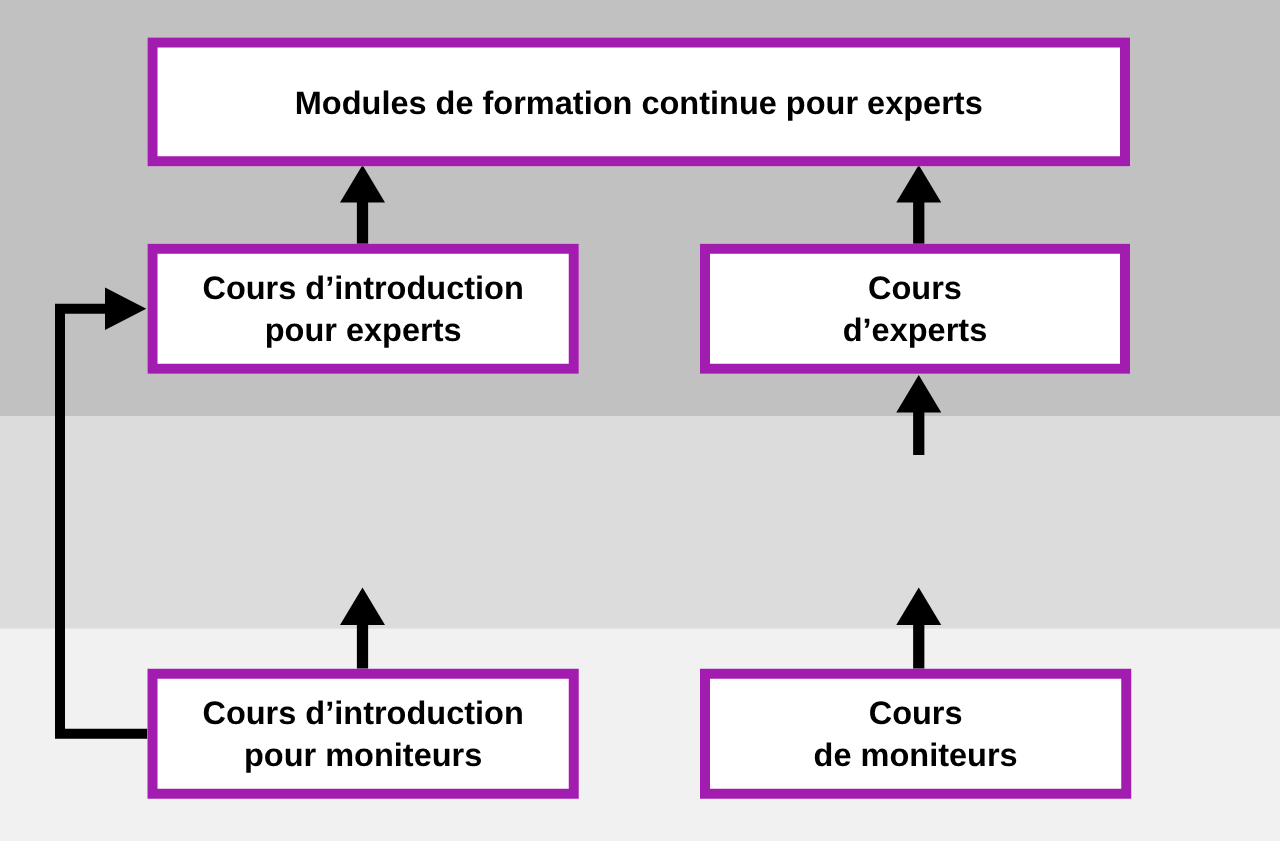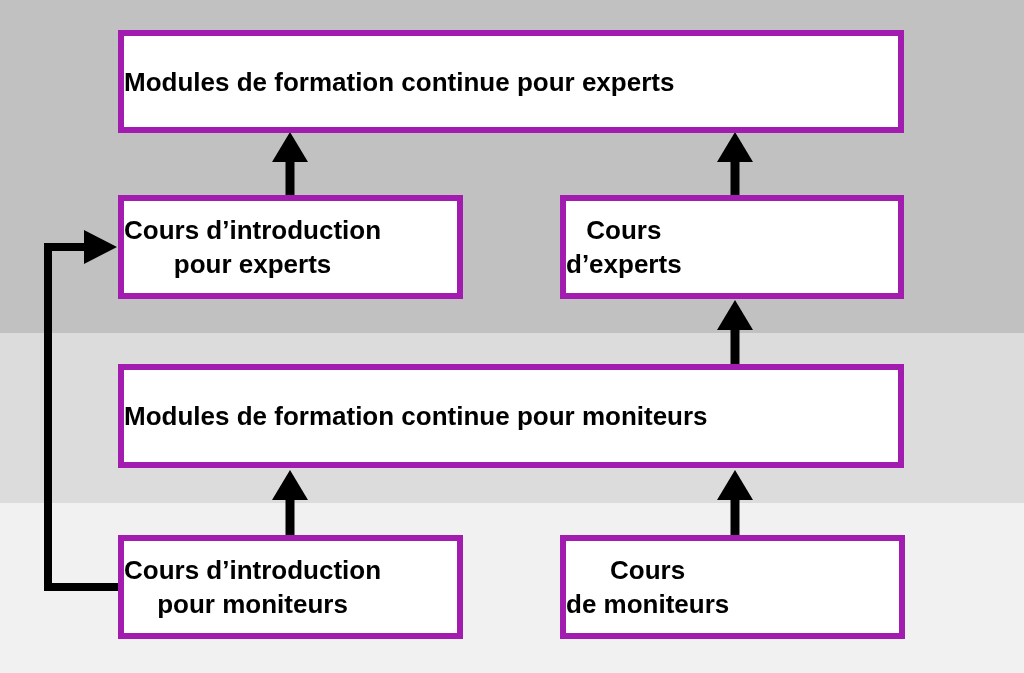--- a/index.html
+++ b/index.html
@@ -28,24 +28,24 @@
     left: 0;
     top: 0;
     width: 1024px;
     height: 673px;
   }
 
   .node {
     position: absolute;
     box-sizing: border-box;
     background: #ffffff;
-    border: 6px solid #a21caf;
+    border: 8px solid #a21caf;
     display: flex;
     align-items: center;
-    justify-content: flex-start;
+    justify-content: center;
     text-align: center;
   }
   .node-label {
     font-weight: bold;
     font-size: 26px;
     line-height: 34px;
     color: #000000;
     white-space: pre-line;
   }
 
@@ -105,23 +105,20 @@
   <div class="node node-intro-experts">
     <span class="node-label">Cours d’introduction
 pour experts</span>
   </div>
 
   <div class="node node-cours-experts">
     <span class="node-label">Cours
 d’experts</span>
   </div>
 
-  <div class="node node-modules-moniteurs">
-    <span class="node-label">Modules de formation continue pour moniteurs</span>
-  </div>
 
   <div class="node node-intro-moniteurs">
     <span class="node-label">Cours d’introduction
 pour moniteurs</span>
   </div>
 
   <div class="node node-cours-moniteurs">
     <span class="node-label">Cours
 de moniteurs</span>
   </div>

